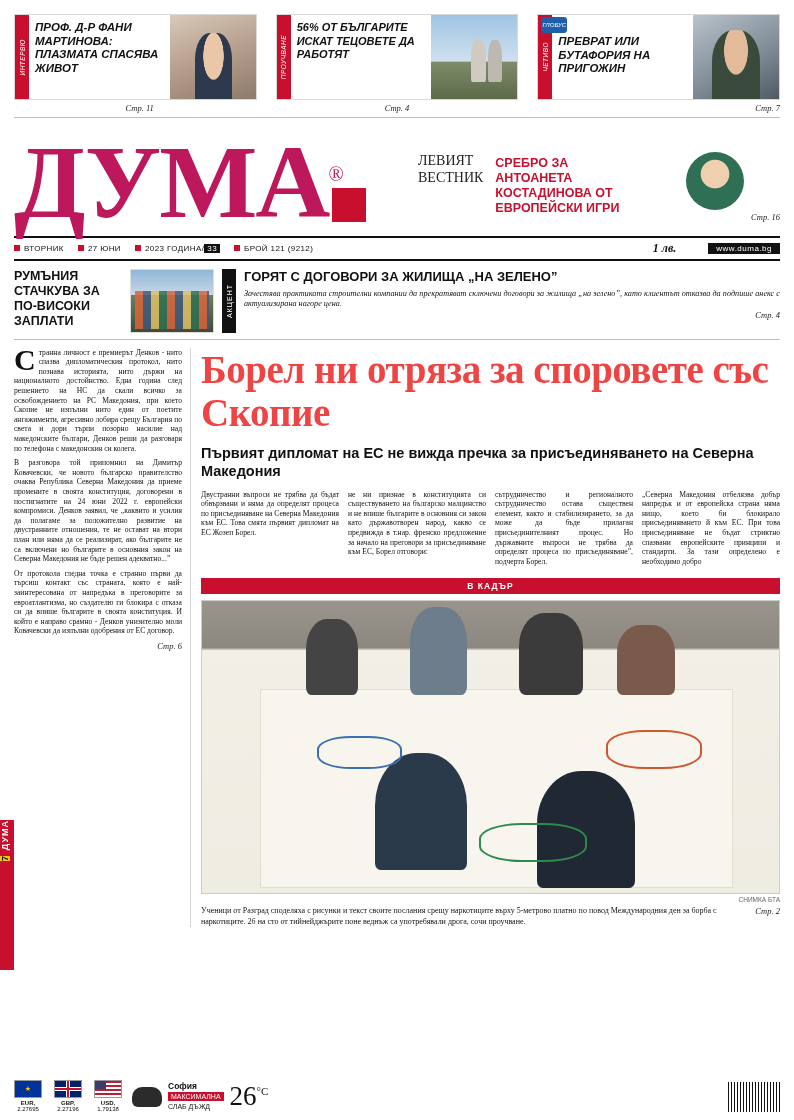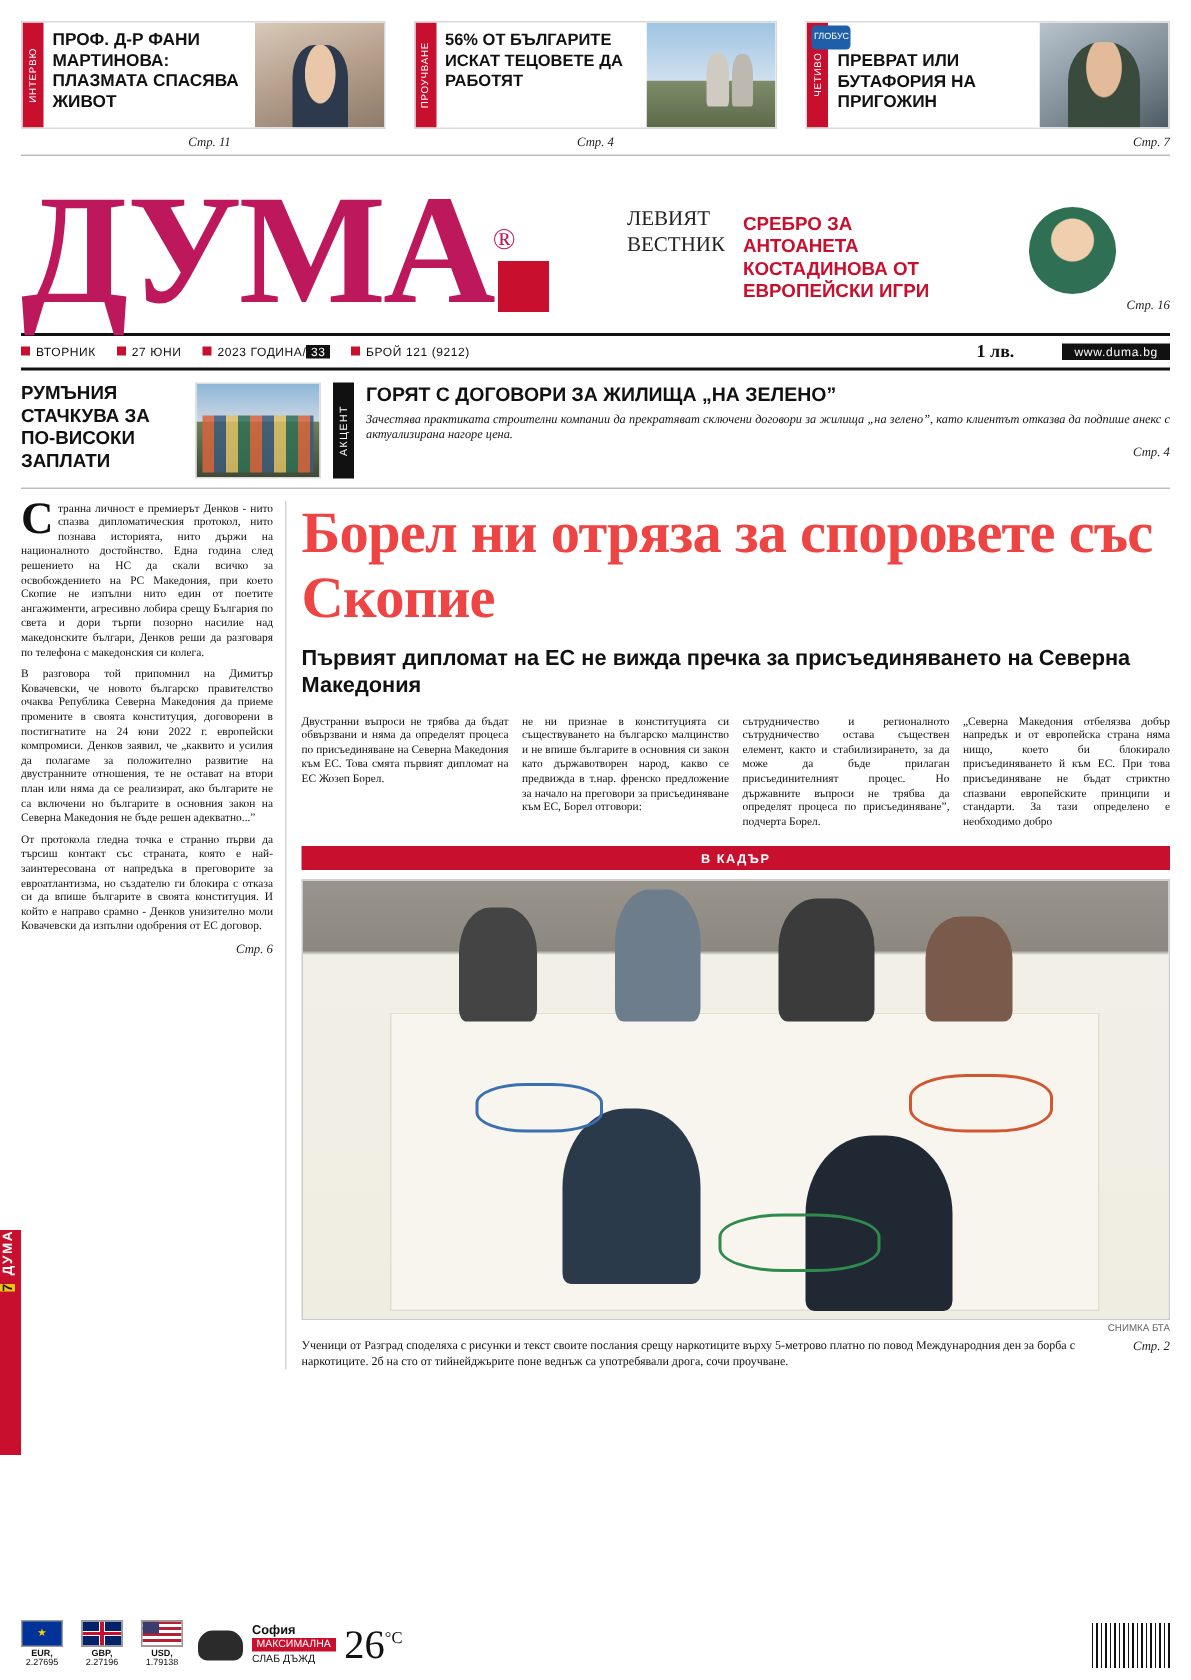--- a/index.html
+++ b/index.html
@@ -4,21 +4,21 @@
 <style>
   html,body{margin:0;padding:0;}
   body{
     width:794px;height:1120px;background:#ffffff;
     font-family:"Liberation Serif", serif;color:#111;
     position:relative;overflow:hidden;
   }
   .page{position:relative;width:794px;height:1120px;box-sizing:border-box;padding:14px 14px 0 14px;}
 
   
-  .teaser-strip{display:flex;gap:19px;height:72px;}
+  .teaser-strip{display:flex;gap:19px;height:86px;font-style:italic;}
   .teaser{position:relative;flex:1;border:1px solid #d8d8d8;display:flex;overflow:hidden;background:#fff;}
   .teaser .tab{width:14px;background:#c8102e;color:#fff;font-family:"Liberation Sans",sans-serif;
     font-size:6.5px;letter-spacing:.5px;display:flex;align-items:center;justify-content:center;}
   .teaser .tab span{writing-mode:vertical-rl;transform:rotate(180deg);white-space:nowrap;}
   .teaser .txt{flex:1;padding:6px 5px 0 6px;font-family:"Liberation Sans",sans-serif;
     font-weight:bold;font-size:11.5px;line-height:13.5px;color:#111;text-transform:uppercase;}
   .teaser .pic{width:86px;position:relative;overflow:hidden;}
   .teaser-wide .txt{font-size:11px;}
   .page-ref{font-family:"Liberation Serif",serif;font-style:italic;font-size:8.5px;color:#222;}
   .refrow{display:flex;gap:6px;margin-top:3px;}
@@ -63,21 +63,21 @@
   .mh-right .pref{position:absolute;right:0;top:56px;}
 
   
   .datebar{display:flex;align-items:center;gap:14px;margin-top:6px;border-top:2px solid #111;
     border-bottom:2px solid #111;padding:3px 0;font-family:"Liberation Sans",sans-serif;font-size:8px;
     letter-spacing:.4px;}
   .datebar .sq{width:6px;height:6px;background:#c8102e;display:inline-block;margin-right:4px;}
   .datebar .item{display:flex;align-items:center;}
   .datebar .yr{background:#111;color:#fff;padding:0 3px;}
   .datebar .price{margin-left:auto;font-family:"Liberation Serif",serif;font-size:12px;
-    font-weight:bold;letter-spacing:0;}
+    font-style:italic;font-weight:bold;letter-spacing:0;}
   .datebar .site{margin-left:18px;background:#111;color:#fff;font-size:8px;padding:1px 8px;letter-spacing:.5px;}
 
   
   .strip2{display:flex;gap:10px;margin-top:8px;}
   .col-left{width:168px;}
   .kicker{display:inline-block;background:#c8102e;color:#fff;font-family:"Liberation Sans",sans-serif;
     font-size:8.5px;font-weight:bold;padding:2px 7px;letter-spacing:.4px;}
   .op-title{font-family:"Liberation Serif",serif;font-weight:bold;font-size:22px;line-height:25px;
     margin-top:7px;color:#111;}
   .op-dot{width:5px;height:5px;background:#c8102e;margin:6px 0 4px;}

